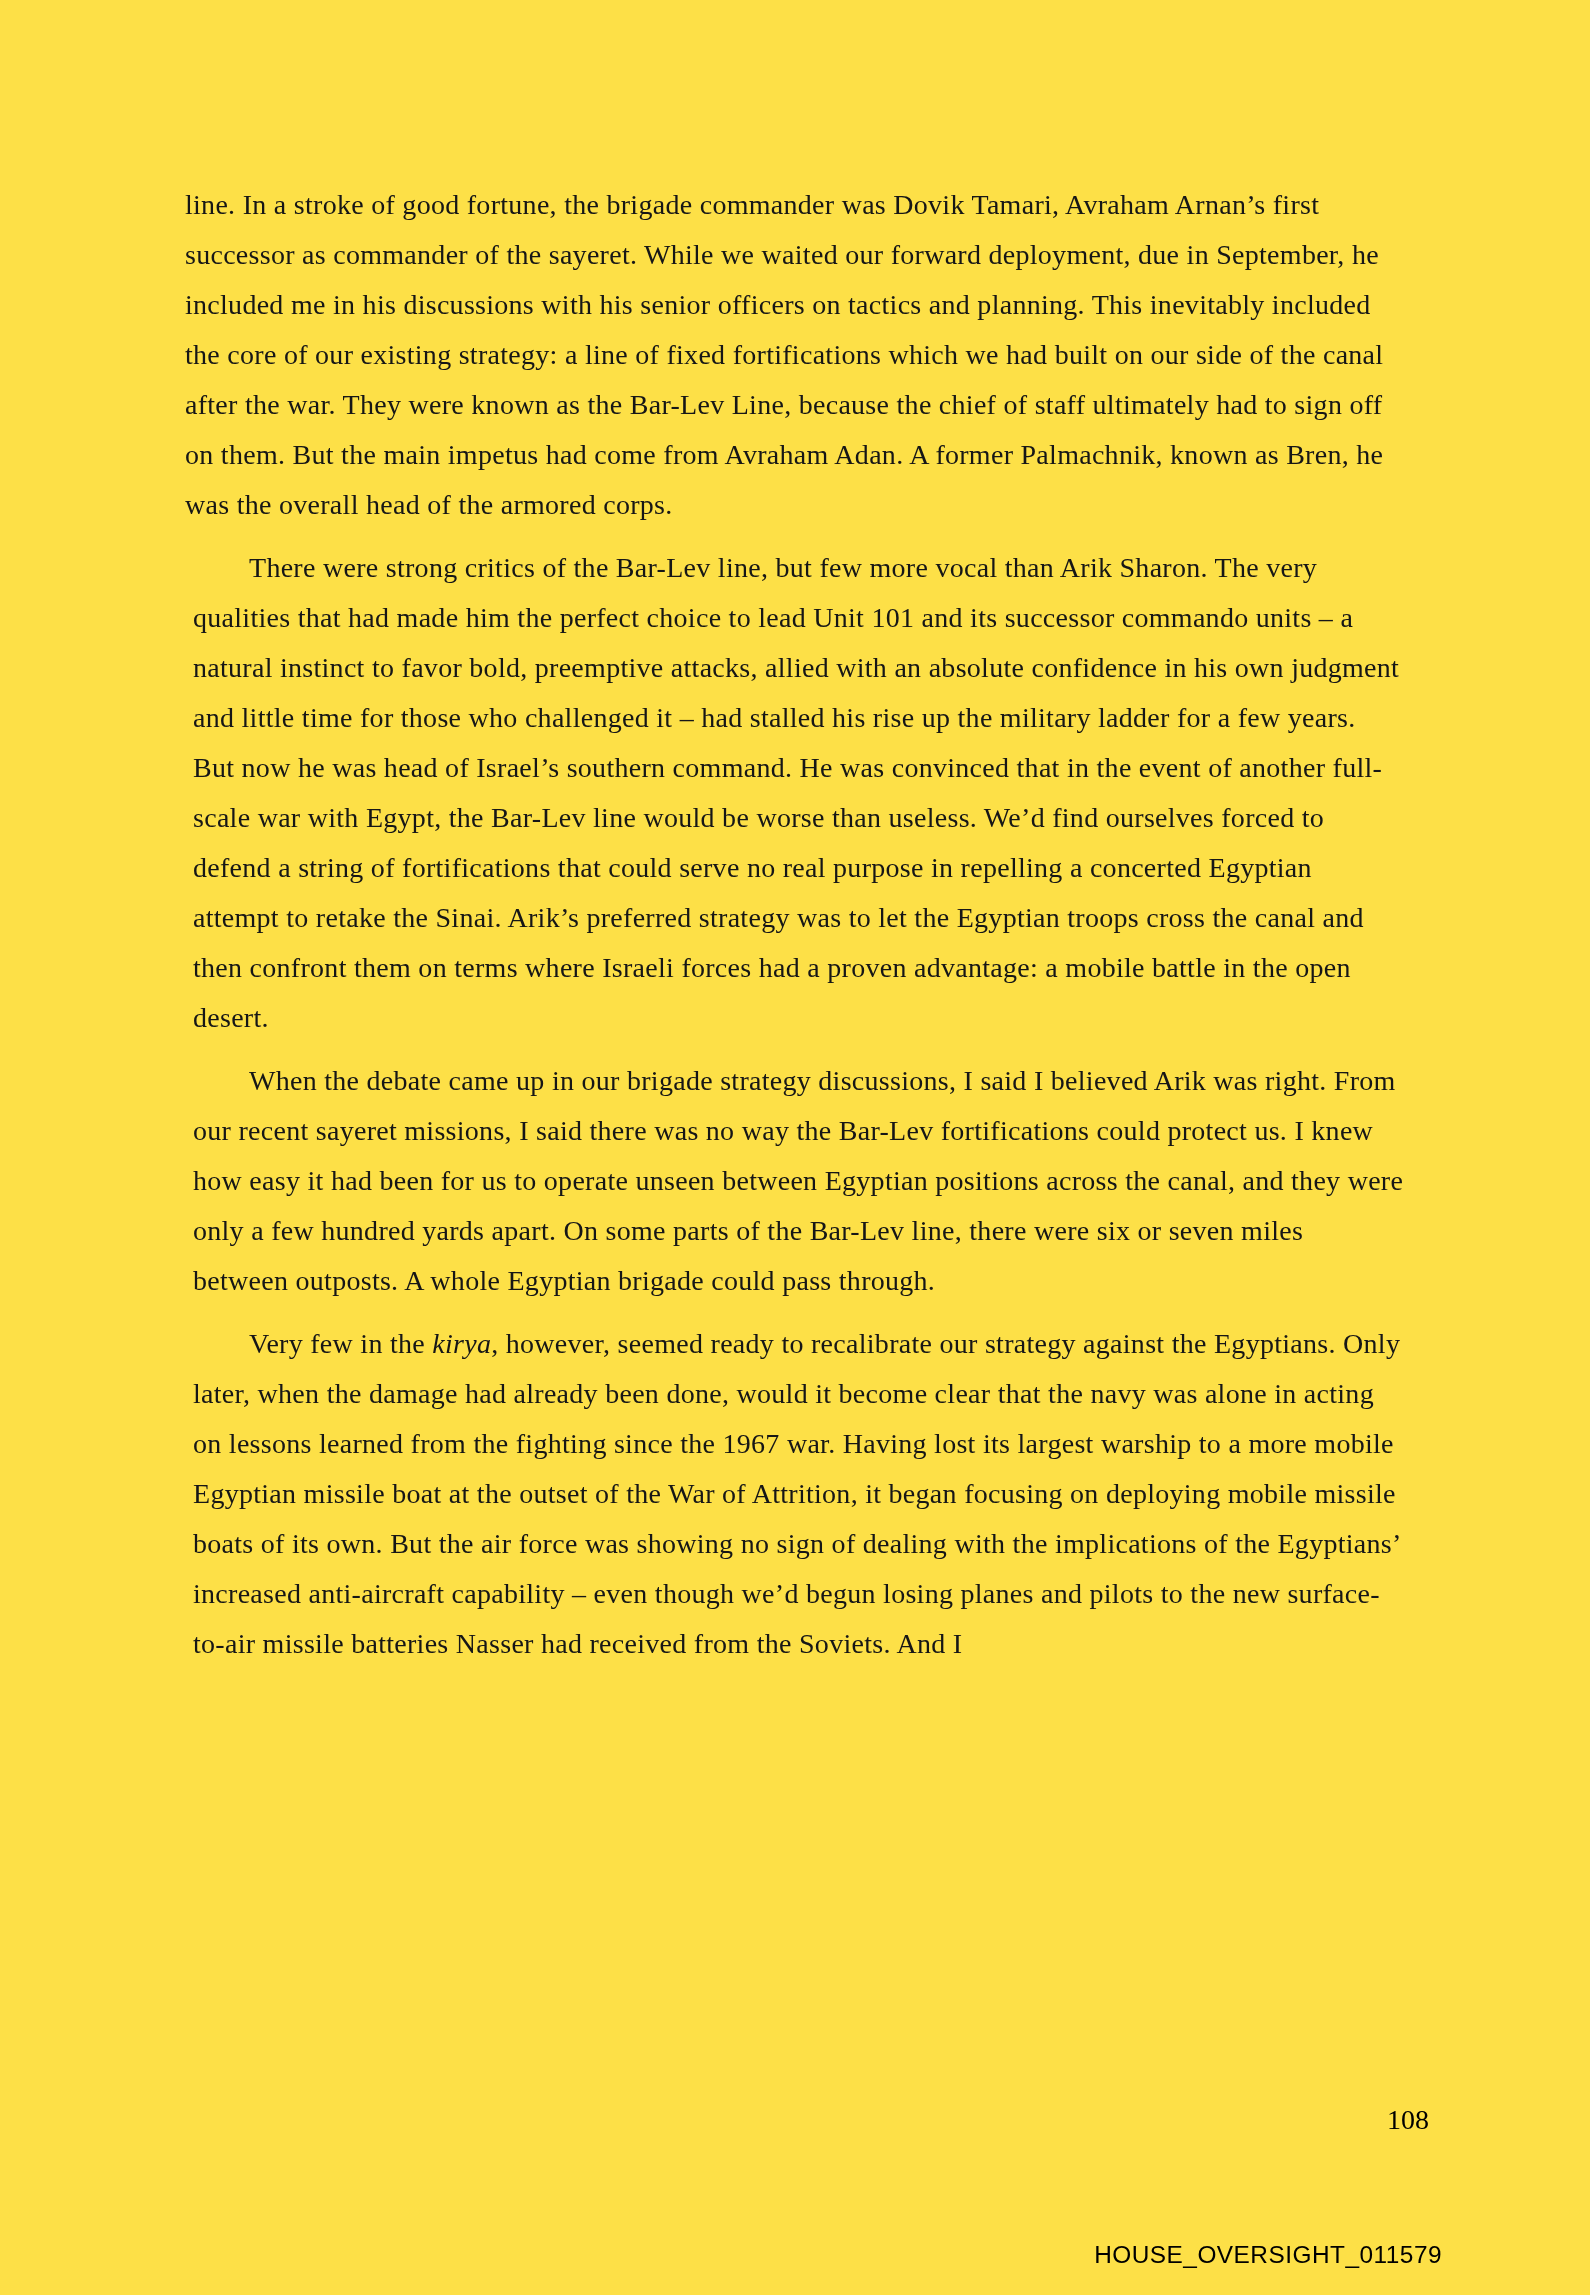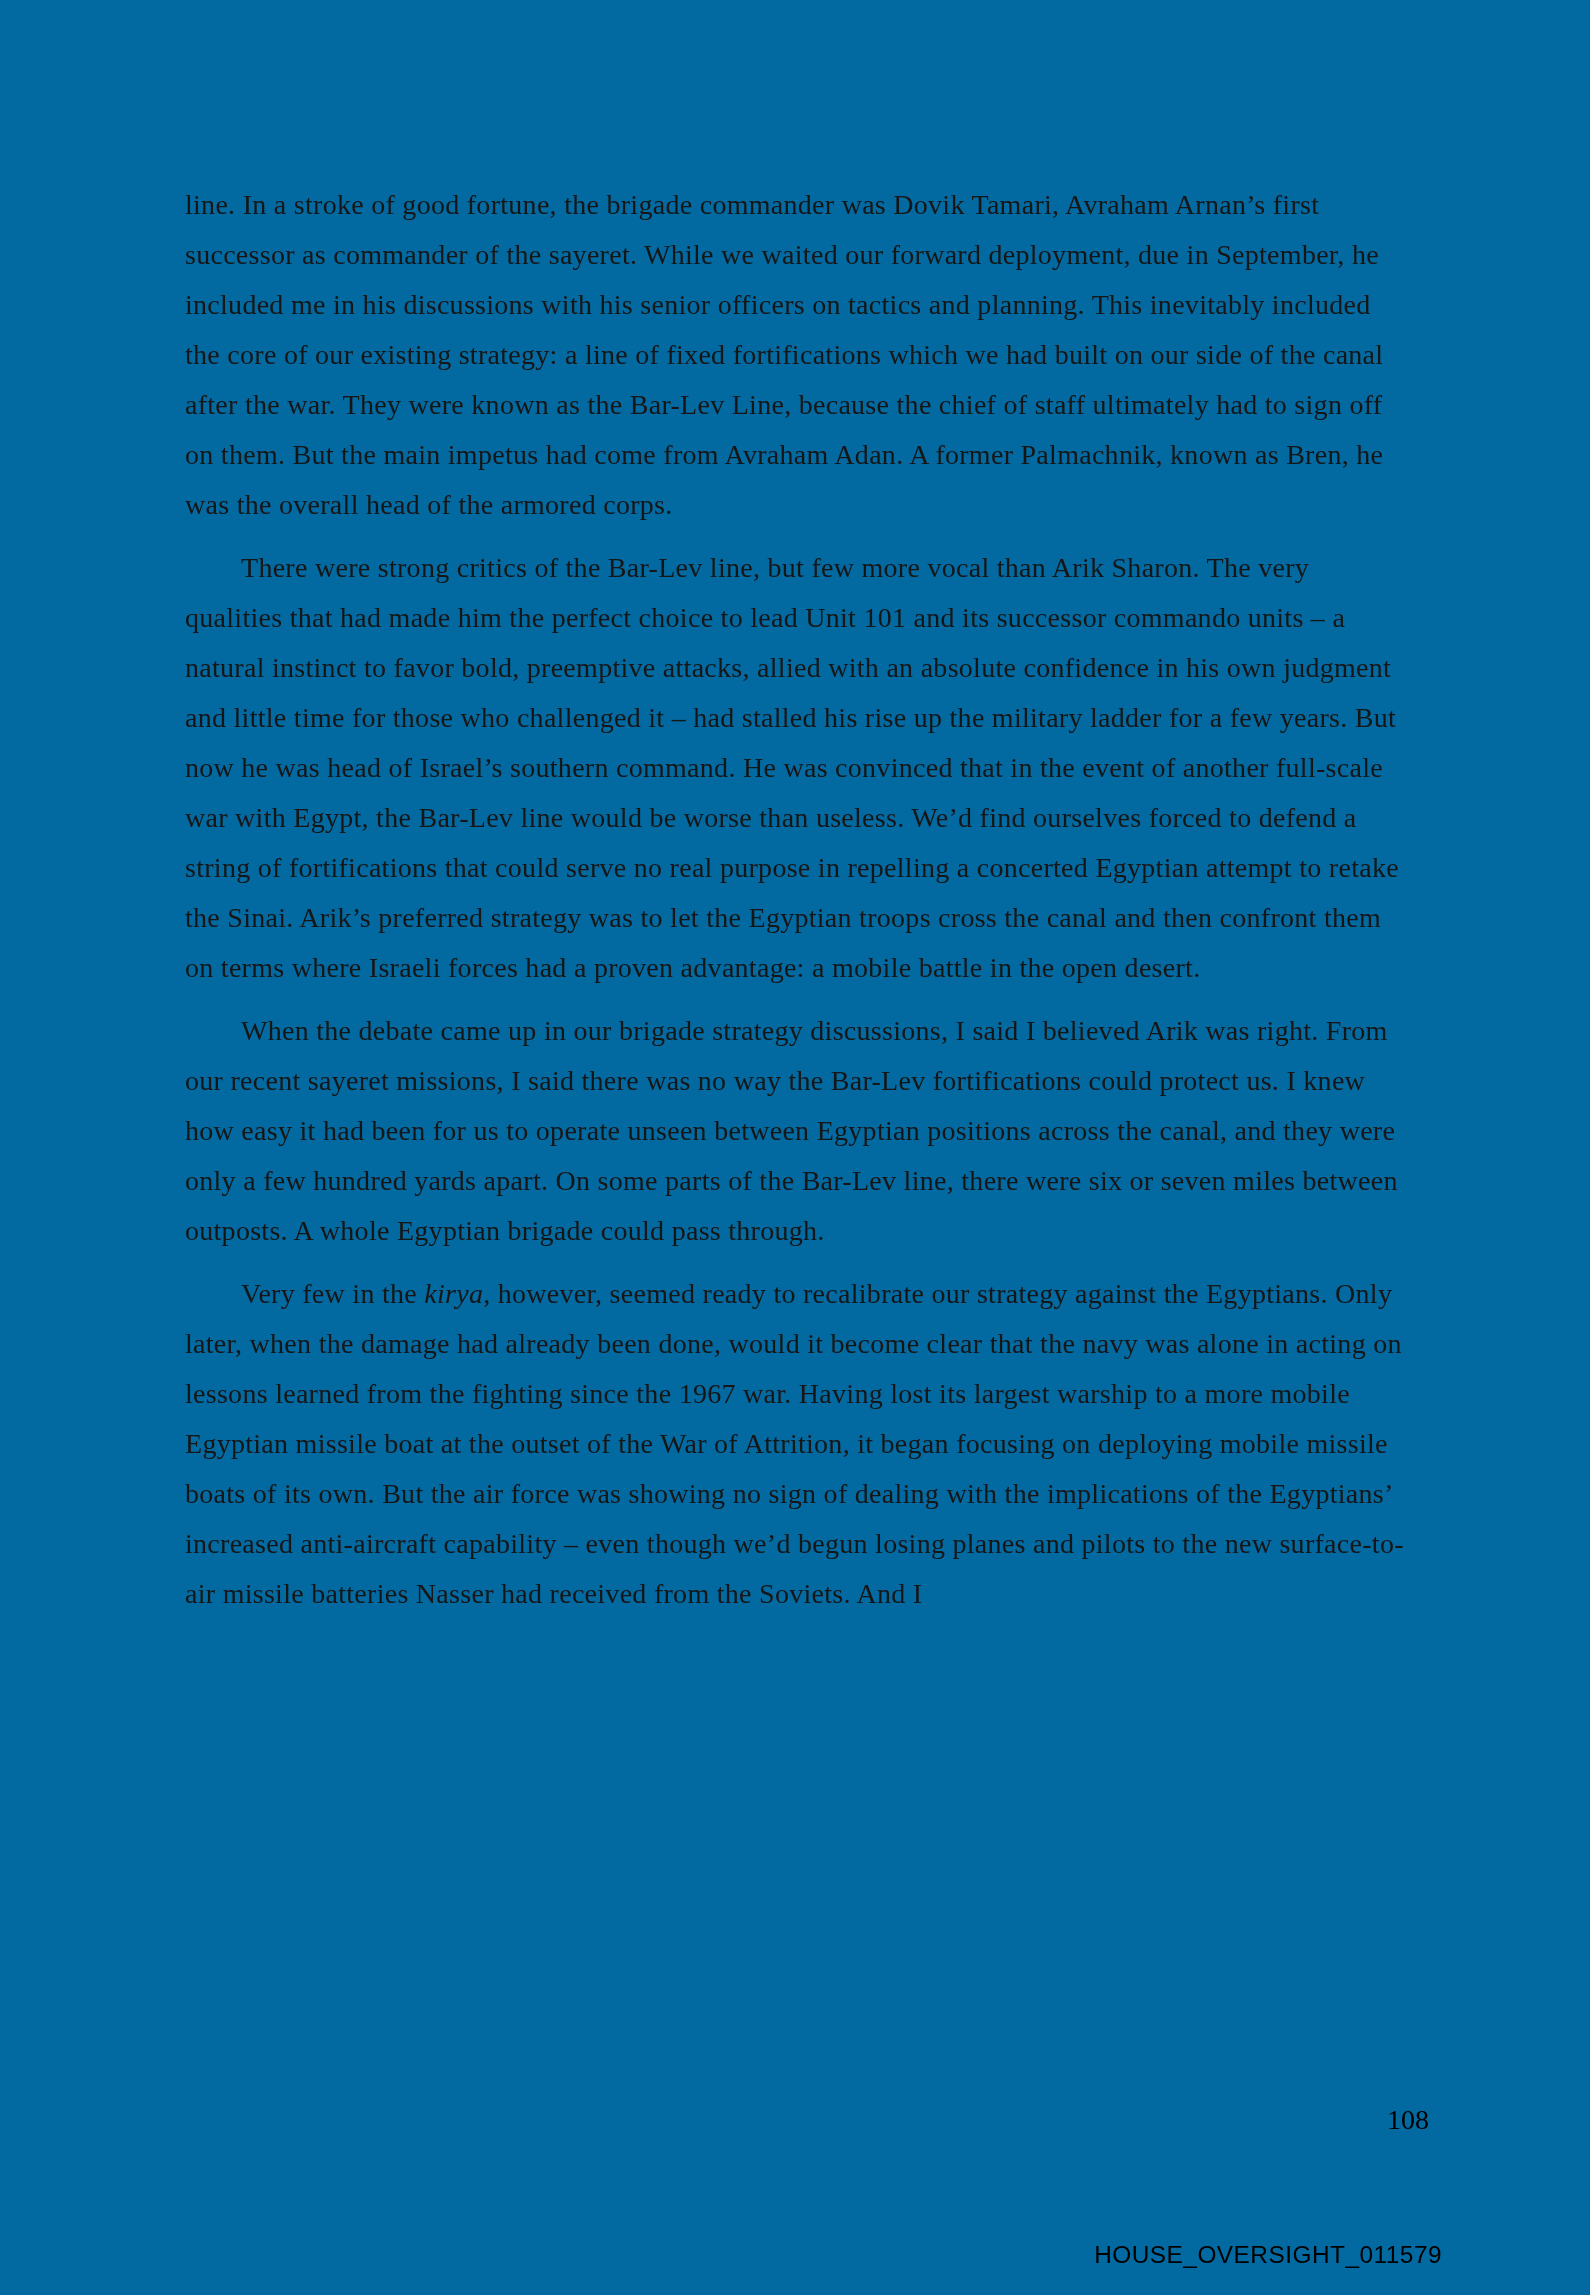--- a/index.html
+++ b/index.html
@@ -13,21 +13,21 @@
     position: relative;
     font-family: "Liberation Serif", serif;
     color: #000000;
     -webkit-font-smoothing: antialiased;
   }
   .page {
     position: absolute;
     top: 0; left: 0;
     width: 1591px;
     height: 2295px;
-    background: #0369a1;
+    background: #fde047;
   }
   .text-column {
     position: absolute;
     top: 180px;
     left: 185px;
     width: 1219px;
   }
   p.para {
     margin: 0 0 0 0;
     font-size: 28px;
@@ -35,20 +35,21 @@
     text-align: left;
     font-family: "Liberation Serif", serif;
     color: #161616;
     letter-spacing: 0.01em;
   }
   p.para + p.para {
     margin-top: 13px;
   }
   p.indent {
     text-indent: 56px;
+    margin-left: 8px;
   }
   .page-number {
     position: absolute;
     top: 2105px;
     right: 162px;
     font-size: 28px;
     line-height: 29.5px;
     font-family: "Liberation Serif", serif;
     color: #000000;
   }

